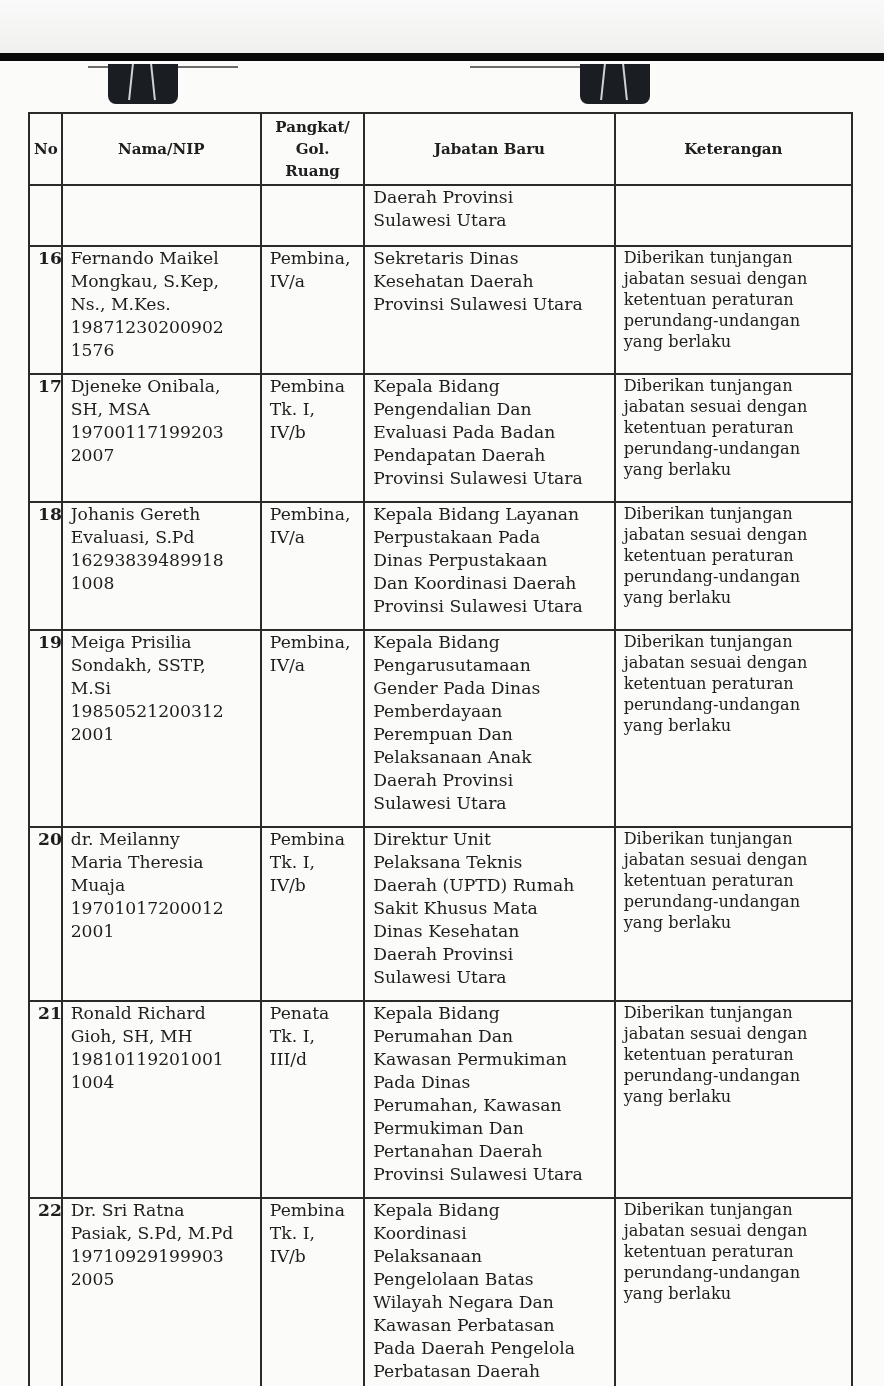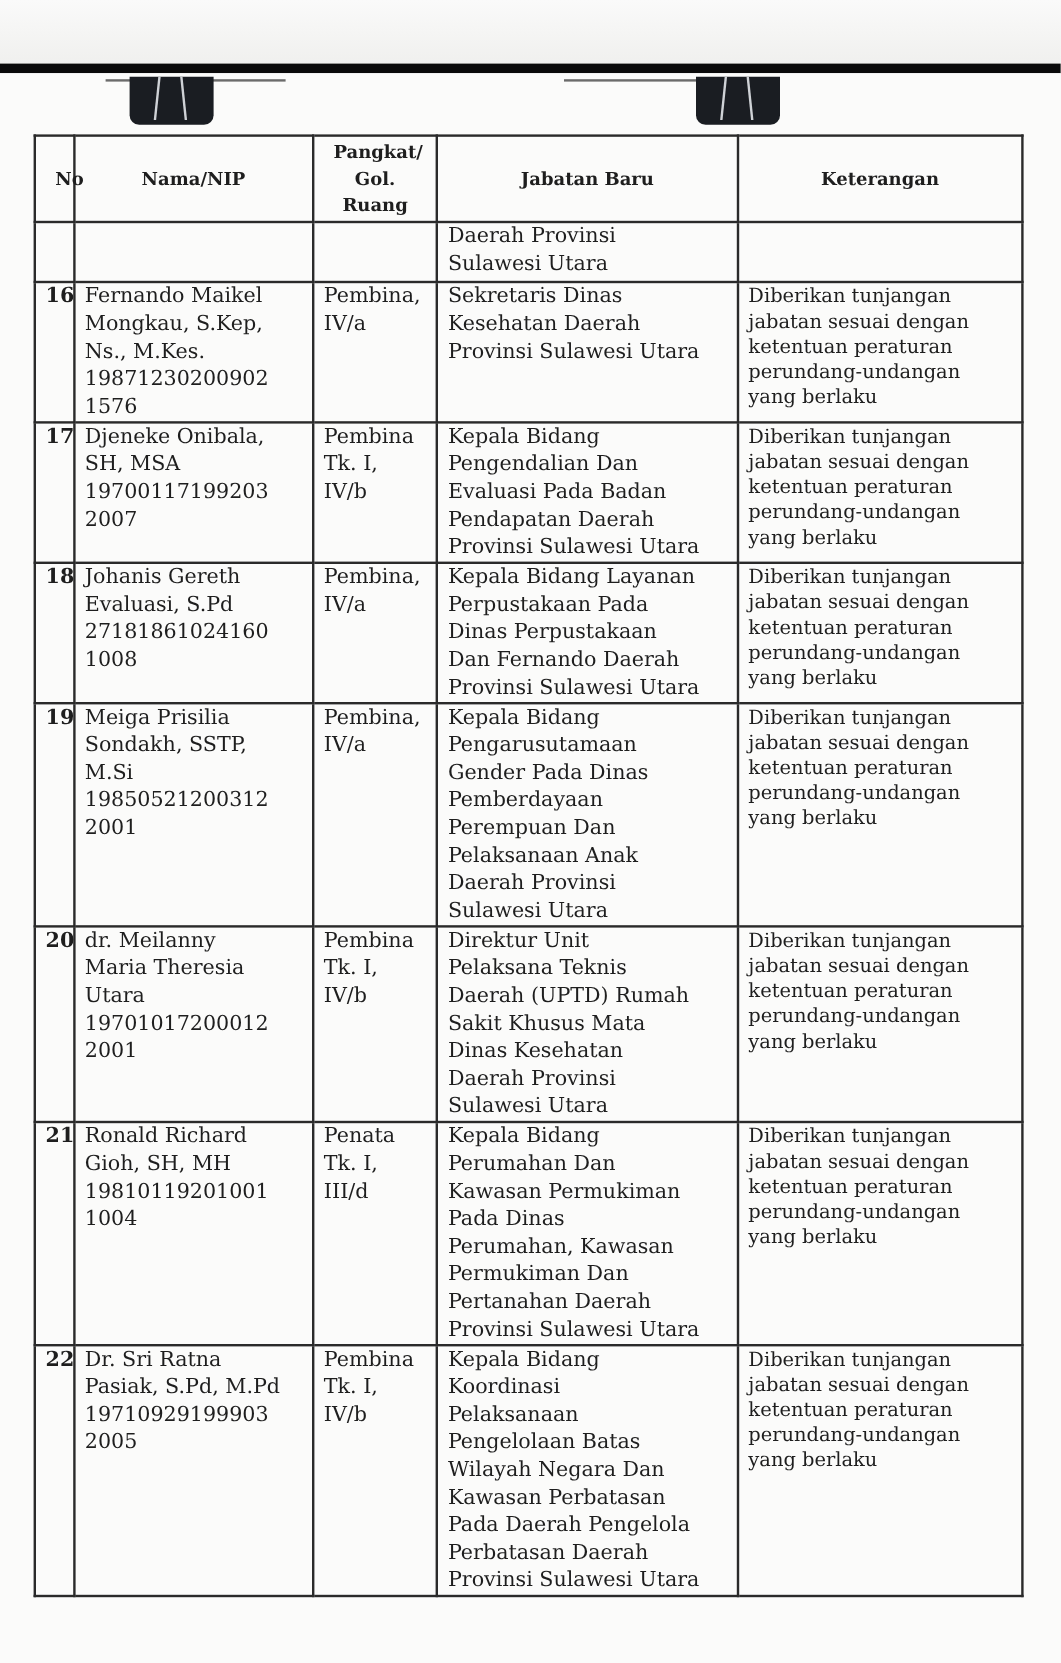--- a/index.html
+++ b/index.html
@@ -33,26 +33,26 @@
     .clip-line {
       position: absolute; top: 66px; height: 2px; background: #6b6b6b;
     }
     table.doc {
       position: absolute; left: 28px; top: 112px; width: 825px;
       border-collapse: collapse; table-layout: fixed;
       font-size: 17.2px; line-height: 23px;
     }
     table.doc td, table.doc th {
       border: 2px solid #2a2a2a; vertical-align: top;
-      padding: 0 6px 0 8px;
+      padding: 0 6px 11px 8px;
     }
     table.doc th {
       font-family: "DejaVu Serif", serif; font-weight: bold;
       font-size: 15px; line-height: 22px; text-align: center; vertical-align: middle;
-      padding: 2px 16px;
+      padding: 2px 4px;
     }
     .col-no { width: 30px; }
     .col-nama { width: 183px; }
     .col-pangkat { width: 95px; }
     .col-jabatan { width: 230px; }
     .col-ket { width: 218px; }
     td.no { text-align: left; font-weight: bold; padding: 0 2px; }
     td.ket { font-size: 16.2px; line-height: 21px; padding-left: 6px; }
     .line { display: block; white-space: nowrap; }
     .cont td { height: 48px; }
@@ -152,32 +152,32 @@
           <span class="line">ketentuan peraturan</span>
           <span class="line">perundang-undangan</span>
           <span class="line">yang berlaku</span>
         </td>
       </tr>
       <tr>
         <td class="no">18</td>
         <td>
           <span class="line">Johanis Gereth</span>
           <span class="line">Evaluasi, S.Pd</span>
-          <span class="line">27181861024160</span>
+          <span class="line">16293839489918</span>
           <span class="line">1008</span>
         </td>
         <td>
           <span class="line">Pembina,</span>
           <span class="line">IV/a</span>
         </td>
         <td>
           <span class="line">Kepala Bidang Layanan</span>
           <span class="line">Perpustakaan Pada</span>
           <span class="line">Dinas Perpustakaan</span>
-          <span class="line">Dan Fernando Daerah</span>
+          <span class="line">Dan Koordinasi Daerah</span>
           <span class="line">Provinsi Sulawesi Utara</span>
         </td>
         <td class="ket">
           <span class="line">Diberikan tunjangan</span>
           <span class="line">jabatan sesuai dengan</span>
           <span class="line">ketentuan peraturan</span>
           <span class="line">perundang-undangan</span>
           <span class="line">yang berlaku</span>
         </td>
       </tr>
@@ -210,21 +210,21 @@
           <span class="line">ketentuan peraturan</span>
           <span class="line">perundang-undangan</span>
           <span class="line">yang berlaku</span>
         </td>
       </tr>
       <tr>
         <td class="no">20</td>
         <td>
           <span class="line">dr. Meilanny</span>
           <span class="line">Maria Theresia</span>
-          <span class="line">Utara</span>
+          <span class="line">Muaja</span>
           <span class="line">19701017200012</span>
           <span class="line">2001</span>
         </td>
         <td>
           <span class="line">Pembina</span>
           <span class="line">Tk. I,</span>
           <span class="line">IV/b</span>
         </td>
         <td>
           <span class="line">Direktur Unit</span>

